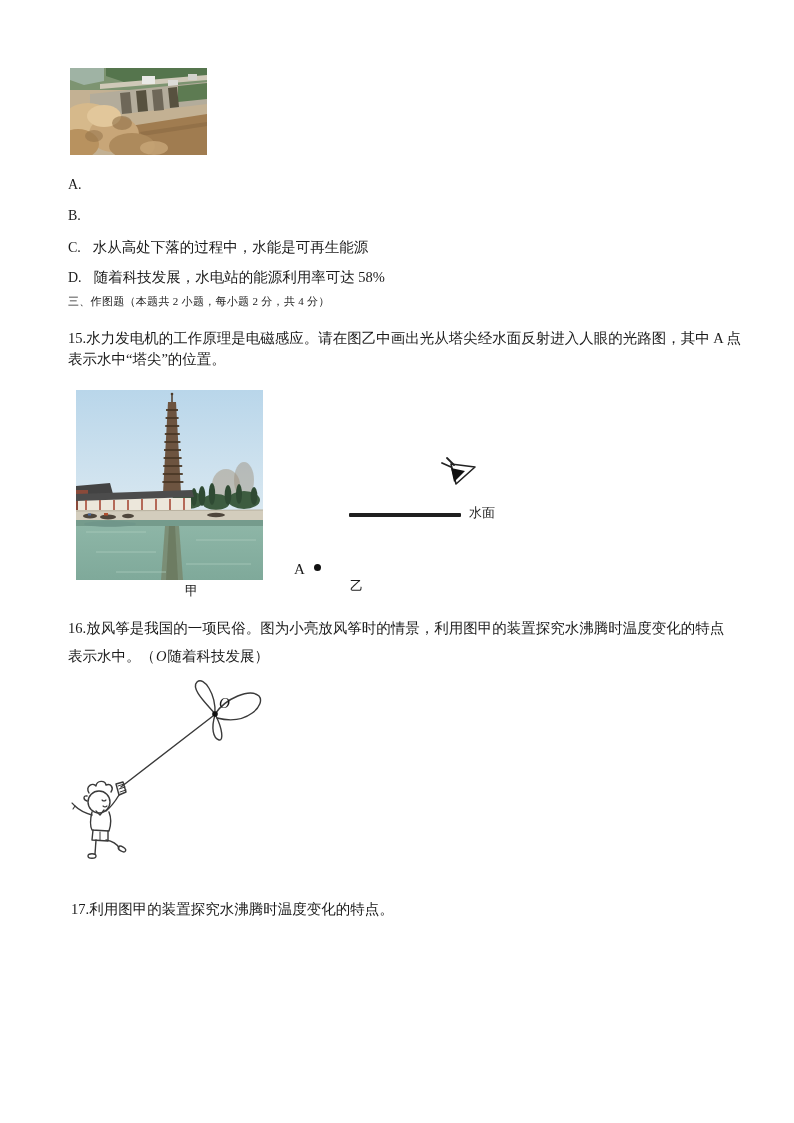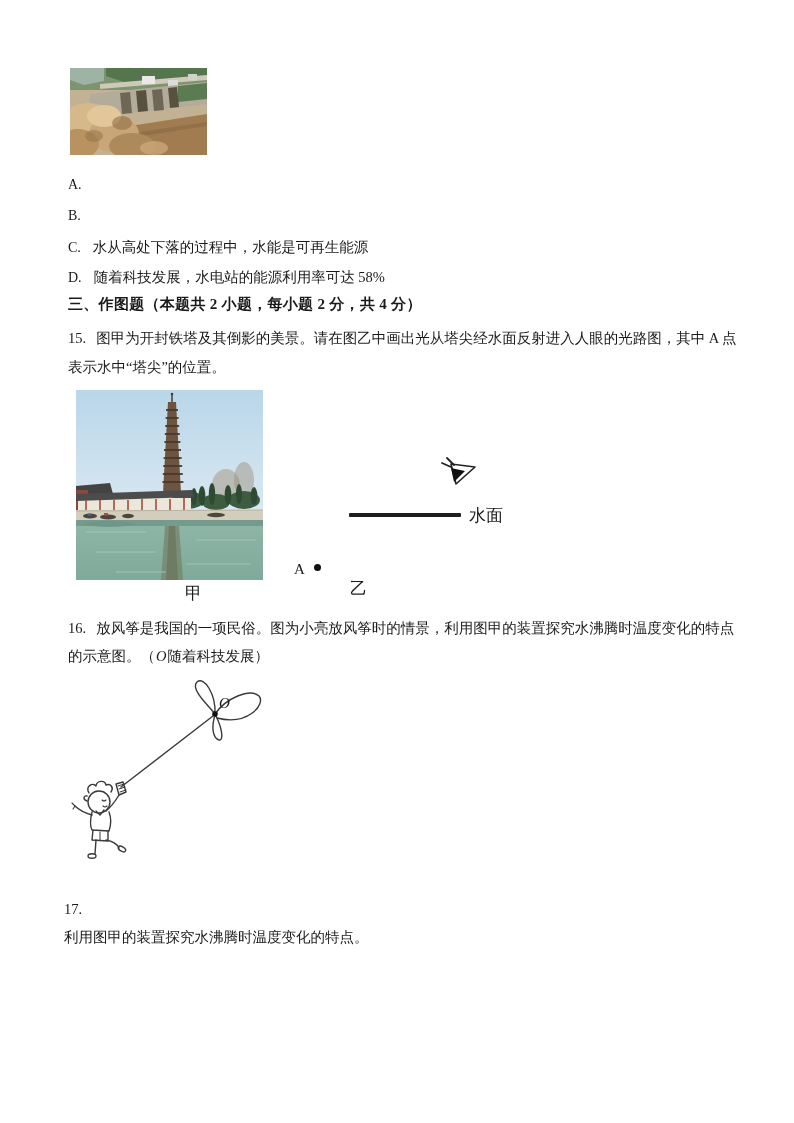--- a/index.html
+++ b/index.html
@@ -4,25 +4,25 @@
 <style>
   * { margin:0; padding:0; box-sizing:border-box; }
   html,body { background:#ffffff; }
   .page {
     position:relative; width:794px; height:1123px; margin:0 auto;
     background:#ffffff; overflow:hidden;
     font-family:"Liberation Serif","DejaVu Serif",serif;
     color:#1a1a1a;
   }
   .txt { position:absolute; white-space:nowrap; font-size:14.5px; line-height:1.25; }
-  .numrow { display:flex; gap:10px; align-items:baseline; }
+  .numrow { display:flex; align-items:baseline; }
   .optrow { display:flex; gap:12px; align-items:baseline; }
   .opt-label { font-size:14px; }
-  .sec-heading { font-weight:700; font-size:15px; letter-spacing:0.3px; }
-  .caption { position:absolute; font-size:17px; }
+  .sec-heading { font-weight:400; font-size:11px; letter-spacing:0.3px; }
+  .caption { position:absolute; font-size:13px; }
   .photo { position:absolute; display:block; }
   .diagram-el { position:absolute; }
   .water-line { background:#1f1f1f; border-radius:1px; }
   .dot { background:#111; border-radius:50%; }
   .italic-o { font-style:italic; padding:0 1px; }
   svg text { font-family:"Liberation Serif","DejaVu Serif",serif; }
 </style>
 </head>
 <body>
 
@@ -67,23 +67,23 @@
   </div>
   <div class="txt optrow" style="left:68px; top:268px;">
     <span class="opt-label">D.</span>
     <span>随着科技发展，水电站的能源利用率可达 58%</span>
   </div>
 
   <div class="txt sec-heading" style="left:68px; top:295px;">三、作图题（本题共 2 小题，每小题 2 分，共 4 分）</div>
 
   <div class="txt numrow" style="left:68px; top:329px;">
     <span>15.</span>
-    <span>图甲为开封铁塔及其倒影的美景。请在图乙中画出光从塔尖经水面反射进入人眼的光路图，其中 A 点</span>
-  </div>
-  <div class="txt" style="left:68px; top:358px;">表示水中“塔尖”的位置。</div>
+    <span>水力发电机的工作原理是电磁感应。请在图乙中画出光从塔尖经水面反射进入人眼的光路图，其中 A 点</span>
+  </div>
+  <div class="txt" style="left:68px; top:350px;">表示水中“塔尖”的位置。</div>
 
   <svg class="photo" style="left:76px; top:390px;" width="187" height="190" viewBox="0 0 187 190">
     <defs>
       <linearGradient id="sky" x1="0" y1="0" x2="0" y2="1">
         <stop offset="0" stop-color="#b9d6ea"></stop>
           <stop offset="1" stop-color="#dbe9f1"></stop>
       </linearGradient>
       <linearGradient id="wat" x1="0" y1="0" x2="0" y2="1">
         <stop offset="0" stop-color="#8fb7a8"></stop>
           <stop offset="1" stop-color="#7fa99a"></stop>
@@ -179,21 +179,21 @@
   <div class="caption" style="left:469px; top:504px;">水面</div>
   <div class="txt" style="left:294px; top:560px; font-size:15px;">A</div>
   <div class="diagram-el dot" style="left:314px; top:564px; width:7px; height:7px;"></div>
   <div class="caption" style="left:350px; top:577px;">乙</div>
 
   <div class="txt numrow" style="left:68px; top:619px;">
     <span>16.</span>
     <span>放风筝是我国的一项民俗。图为小亮放风筝时的情景，利用图甲的装置探究水沸腾时温度变化的特点</span>
   </div>
   <div class="txt" style="left:68px; top:647px;">
-    <span>的示意图。（</span><span class="italic-o">O</span><span>随着科技发展）</span>
+    <span>表示水中。（</span><span class="italic-o">O</span><span>随着科技发展）</span>
   </div>
 
   <svg class="diagram-el" style="left:70px; top:678px;" width="195" height="190" viewBox="0 0 195 190">
     <g stroke="#3a3a3a" stroke-width="1.4" fill="none" stroke-linecap="round" stroke-linejoin="round">
 
       <path d="M145,36 C138,27 120,11 127,4 C134,-2 146,16 145,36"></path>
       <path d="M145,36 C156,20 180,10 189,18 C196,26 178,48 147,40"></path>
       <path d="M145,37 C141,50 143,60 149,62 C154,63 152,50 146,38"></path>
 
       <path d="M143,38 L51,109"></path>
@@ -223,18 +223,18 @@
       <ellipse cx="22" cy="178" rx="4" ry="2.2"></ellipse>
       <path d="M36,162 C42,163 47,166 49,170"></path>
       <ellipse cx="52" cy="171" rx="4" ry="2.2" transform="rotate(30 52 171)"></ellipse>
     </g>
 
     <circle cx="145" cy="36" r="2.8" fill="#111"></circle>
     <text x="149" y="30" font-size="15" font-style="italic" fill="#1a1a1a">O</text>
   </svg>
 
 
-  <div class="txt numrow" style="left:64px; top:900px;flex-direction:column;">
+  <div class="txt numrow" style="left:71px; top:900px;">
     <span>17.</span>
     <span>利用图甲的装置探究水沸腾时温度变化的特点。</span>
   </div>
 
 </div>
 
 </body></html>

